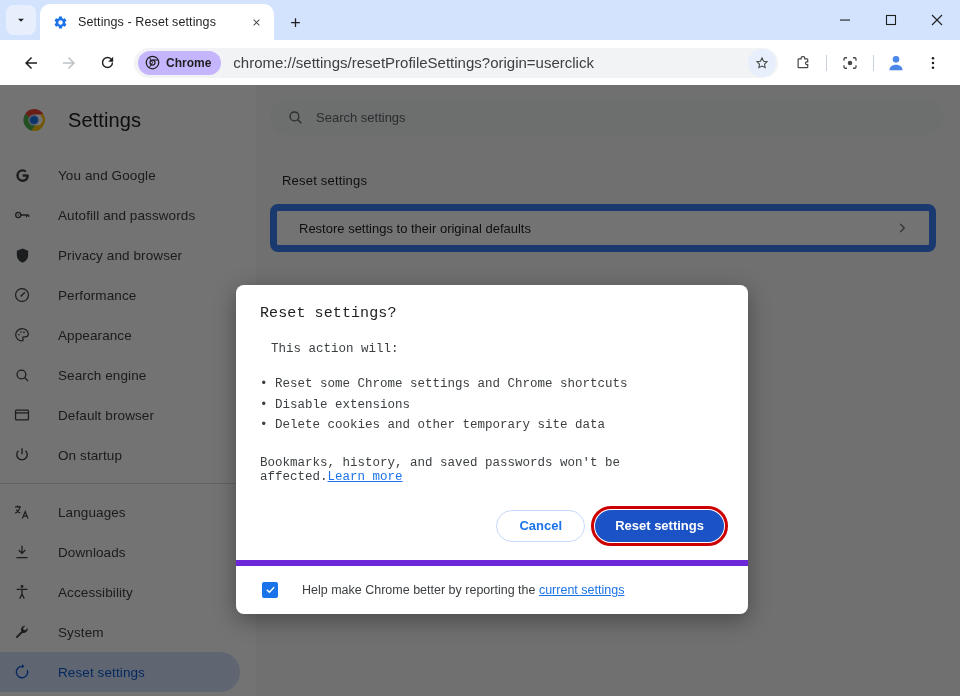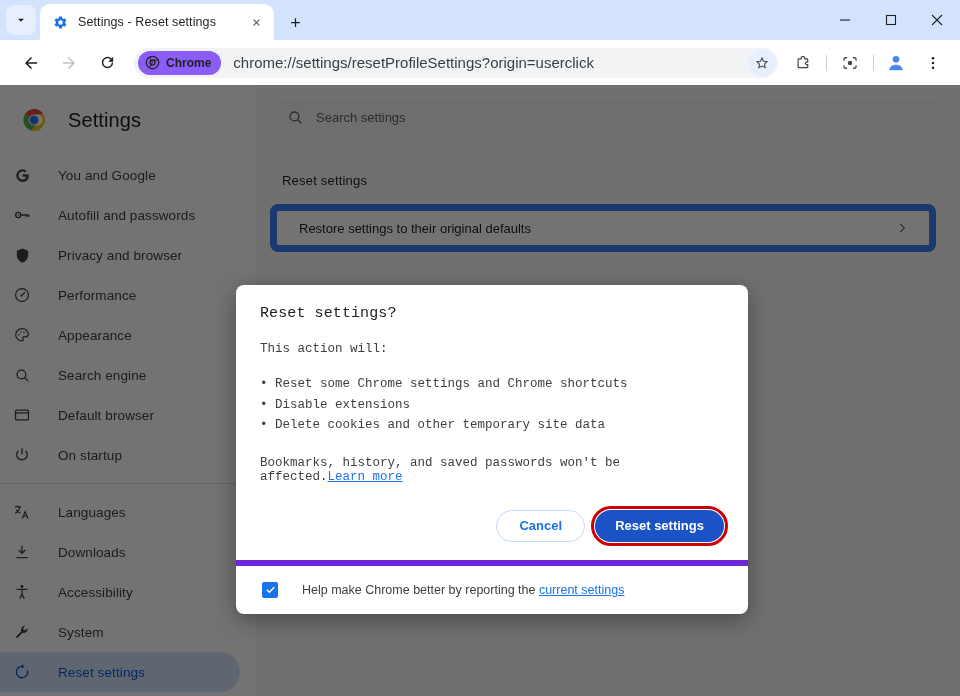--- a/index.html
+++ b/index.html
@@ -121,21 +121,21 @@
     display: flex;
     align-items: center;
     padding: 0 4px 0 4px;
     cursor: text;
     position: relative;
   }
   .chrome-chip {
     display: flex;
     align-items: center;
     height: 24px;
-    background: #8b5cf6;
+    background: #c4b5fd;
     border-radius: 12px;
     padding: 0 10px 0 6px;
     flex: 0 0 auto;
     justify-content: center;
   }
   .chrome-chip-icon {
     width: 16px; height: 16px;
     margin-right: 6px;
     display: flex; align-items: center; justify-content: center;
   }
@@ -318,20 +318,21 @@
   .dlg-title {
     font-size: 15px;
     color: #202124;
     margin-bottom: 20px;
     letter-spacing: 0.1px;
   }
   .dlg-intro {
     font-size: 12.5px;
     color: #3c4043;
     margin-bottom: 18px;
+    margin-left: 11px;
   }
   .dlg-bullets { list-style: none; margin-bottom: 20px; }
   .dlg-bullets li {
     font-size: 12.5px;
     color: #3c4043;
     line-height: 20.5px;
   }
   .dlg-footnote {
     font-size: 12.5px;
     color: #3c4043;

